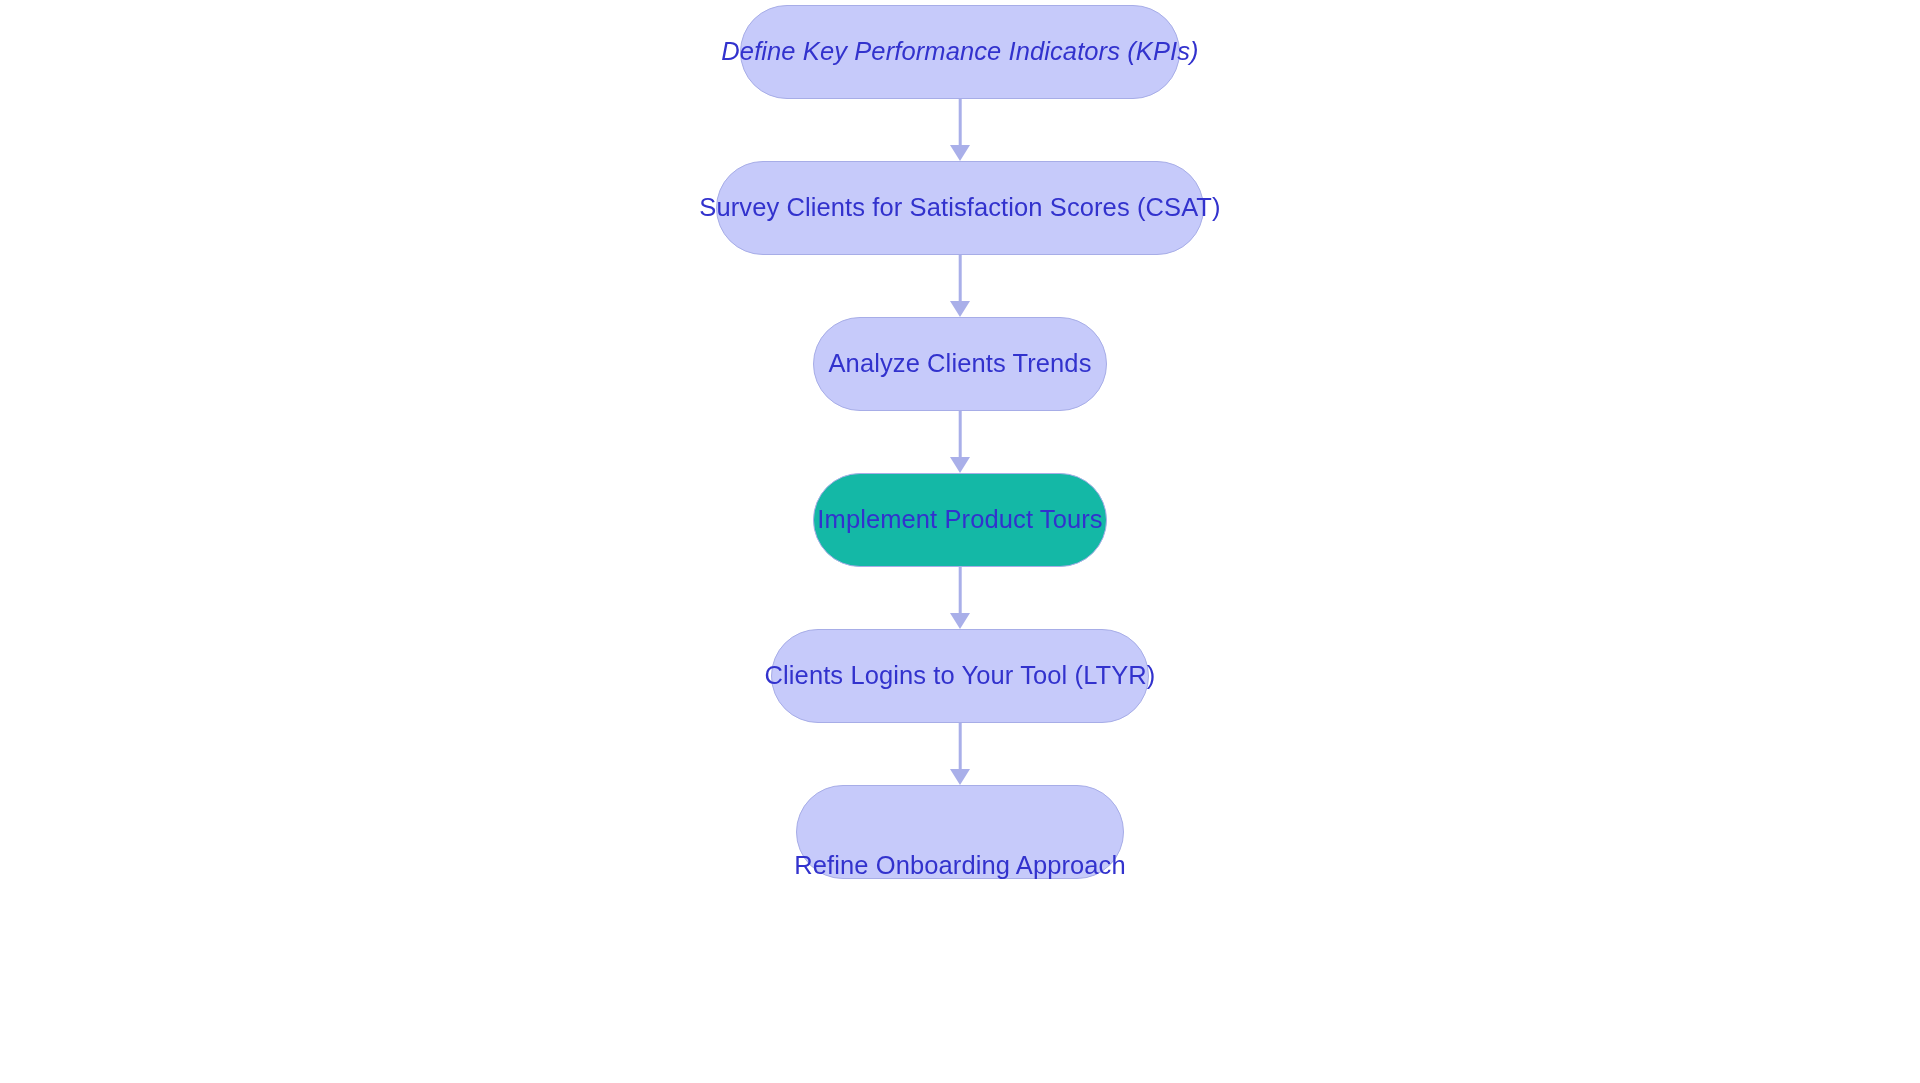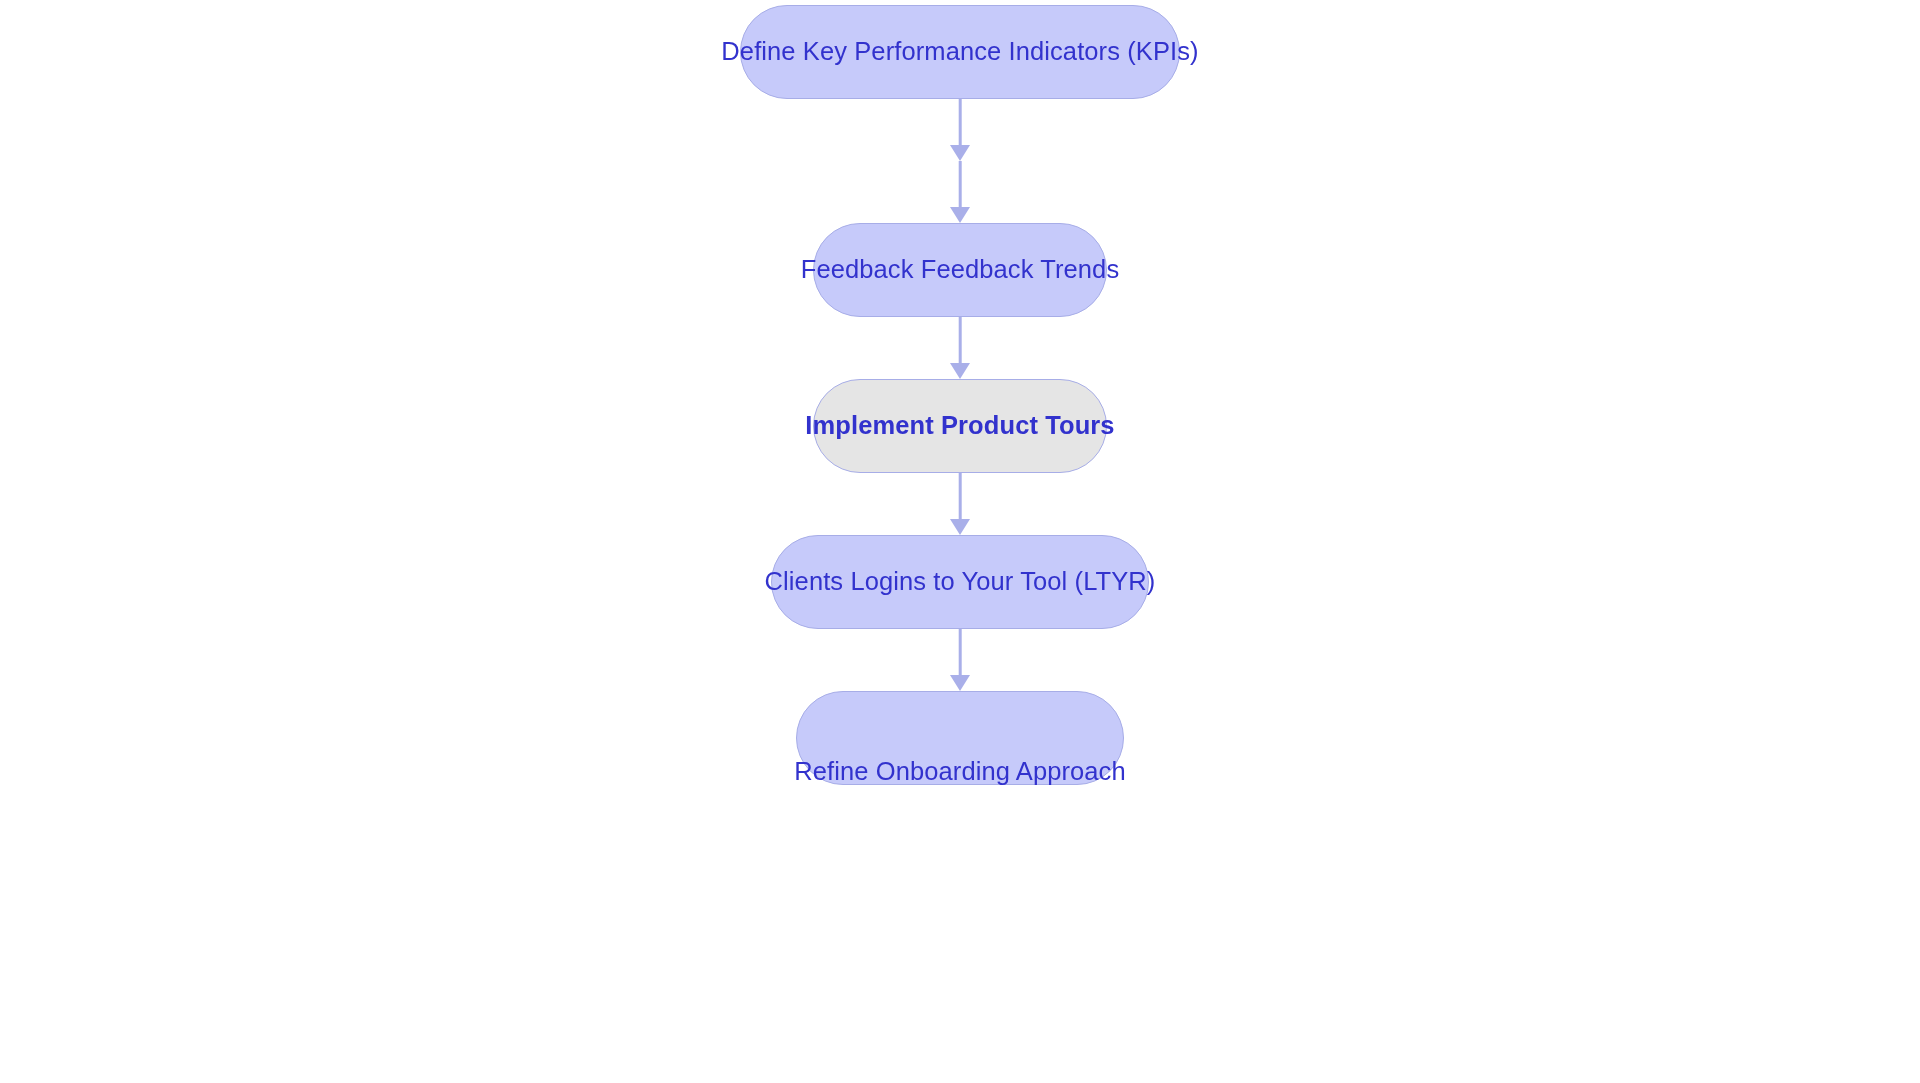--- a/index.html
+++ b/index.html
@@ -107,45 +107,48 @@
   .top-pad { height: 5px; flex: 0 0 auto; }
 </style>
 </head>
 <body style="background: rgb(255, 255, 255);">
 
 <div id="flowchart-canvas" style="background: rgb(255, 255, 255);">
   <div class="flow-column">
 
     <div class="top-pad"></div>
 
-    <div class="node n0" style="background: rgb(198, 202, 250); border-color: rgb(167, 173, 231); color: rgb(50, 50, 205);">
+    <div class="node n0" style="background: rgb(198, 202, 250); border-color: rgb(167, 173, 231); color: rgb(50, 50, 205); font-style: italic;">
       <span class="node-label">Define Key Performance Indicators (KPIs)</span>
     </div>
 
     <div class="connector g0">
       <span class="line" style="background: rgb(169, 175, 233);"></span>
       <span class="head" style="border-top-color: rgb(169, 175, 233);"></span>
     </div>
 
+    <div class="node n1" style="background: rgb(198, 202, 250); border-color: rgb(167, 173, 231); color: rgb(50, 50, 205);">
+      <span class="node-label">Survey Clients for Satisfaction Scores (CSAT)</span>
+    </div>
 
     <div class="connector g1">
       <span class="line" style="background: rgb(169, 175, 233);"></span>
       <span class="head" style="border-top-color: rgb(169, 175, 233);"></span>
     </div>
 
     <div class="node n2" style="background: rgb(198, 202, 250); border-color: rgb(167, 173, 231); color: rgb(50, 50, 205);">
-      <span class="node-label">Feedback Feedback Trends</span>
+      <span class="node-label">Analyze Clients Trends</span>
     </div>
 
     <div class="connector g2">
       <span class="line" style="background: rgb(169, 175, 233);"></span>
       <span class="head" style="border-top-color: rgb(169, 175, 233);"></span>
     </div>
 
-    <div class="node n3" style="background: #e5e5e5; border-color: rgb(167, 173, 231); color: rgb(50, 50, 205); font-weight: bold;">
+    <div class="node n3" style="background: #14b8a6; border-color: rgb(167, 173, 231); color: rgb(50, 50, 205);">
       <span class="node-label">Implement Product Tours</span>
     </div>
 
     <div class="connector g3">
       <span class="line" style="background: rgb(169, 175, 233);"></span>
       <span class="head" style="border-top-color: rgb(169, 175, 233);"></span>
     </div>
 
     <div class="node n4" style="background: rgb(198, 202, 250); border-color: rgb(167, 173, 231); color: rgb(50, 50, 205);">
       <span class="node-label">Clients Logins to Your Tool (LTYR)</span>

